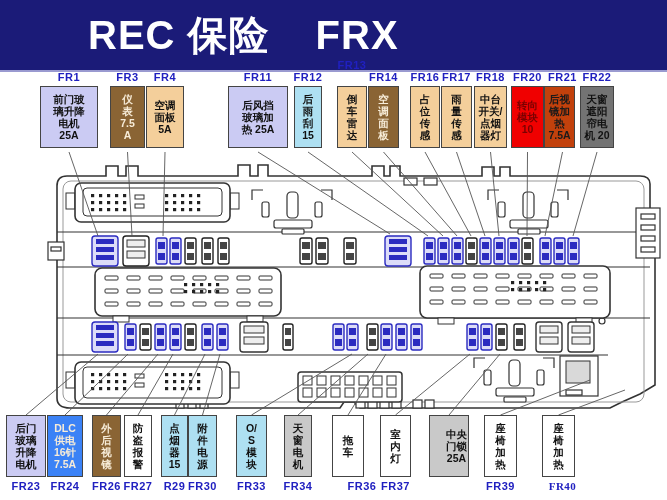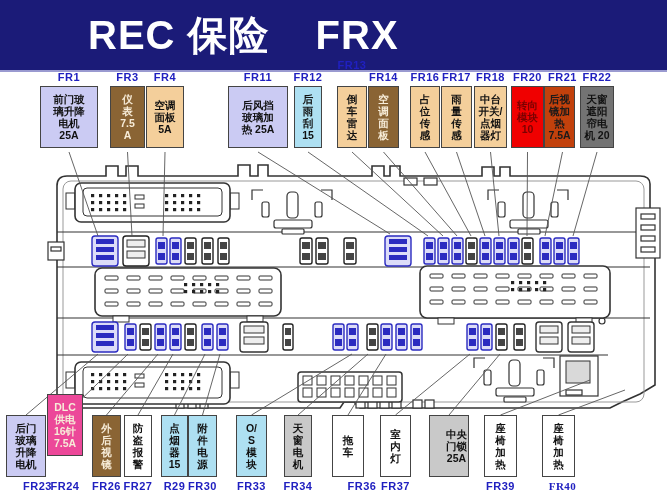--- a/index.html
+++ b/index.html
@@ -506,29 +506,29 @@
       </div>
       <div class="fuse-label" style="left: 574px; width: 46px; top: 71px; color: rgb(32, 32, 192);">FR22</div>
       <div class="fuse-box" style="left: 580px; top: 86px; width: 34px; height: 62px; background: #737373; color: rgb(17, 17, 17);">
         <div>天窗</div>
         <div>遮阳</div>
         <div>帘电</div>
         <div>机 20</div>
       </div>
     </div>
   <div id="bottom-row">
-      <div class="fuse-label" style="left: 0px; width: 52px; top: 480px; color: rgb(32, 32, 192); text-align: right;">FR23</div>
+      <div class="fuse-label" style="left: 0px; width: 52px; top: 480px; color: rgb(32, 32, 192);">FR23</div>
       <div class="fuse-box" style="left: 6px; top: 415px; width: 40px; height: 62px; background: rgb(203, 203, 243); color: rgb(17, 17, 17);">
         <div>后门</div>
         <div>玻璃</div>
         <div>升降</div>
         <div>电机</div>
       </div>
       <div class="fuse-label" style="left: 41px; width: 48px; top: 480px; color: rgb(32, 32, 192);">FR24</div>
-      <div class="fuse-box" style="left: 47px; top: 394px; width: 36px; height: 62px; background: #ec4899; color: rgb(247, 236, 216);">
+      <div class="fuse-box" style="left: 47px; top: 415px; width: 36px; height: 62px; background: #3b82f6; color: rgb(247, 236, 216);">
         <div>DLC</div>
         <div>供电</div>
         <div>16针</div>
         <div>7.5A</div>
       </div>
       <div class="fuse-label" style="left: 86px; width: 41px; top: 480px; color: rgb(32, 32, 192);">FR26</div>
       <div class="fuse-box" style="left: 92px; top: 415px; width: 29px; height: 62px; background: rgb(138, 100, 52); color: rgb(247, 236, 216);">
         <div>外</div>
         <div>后</div>
         <div>视</div>

